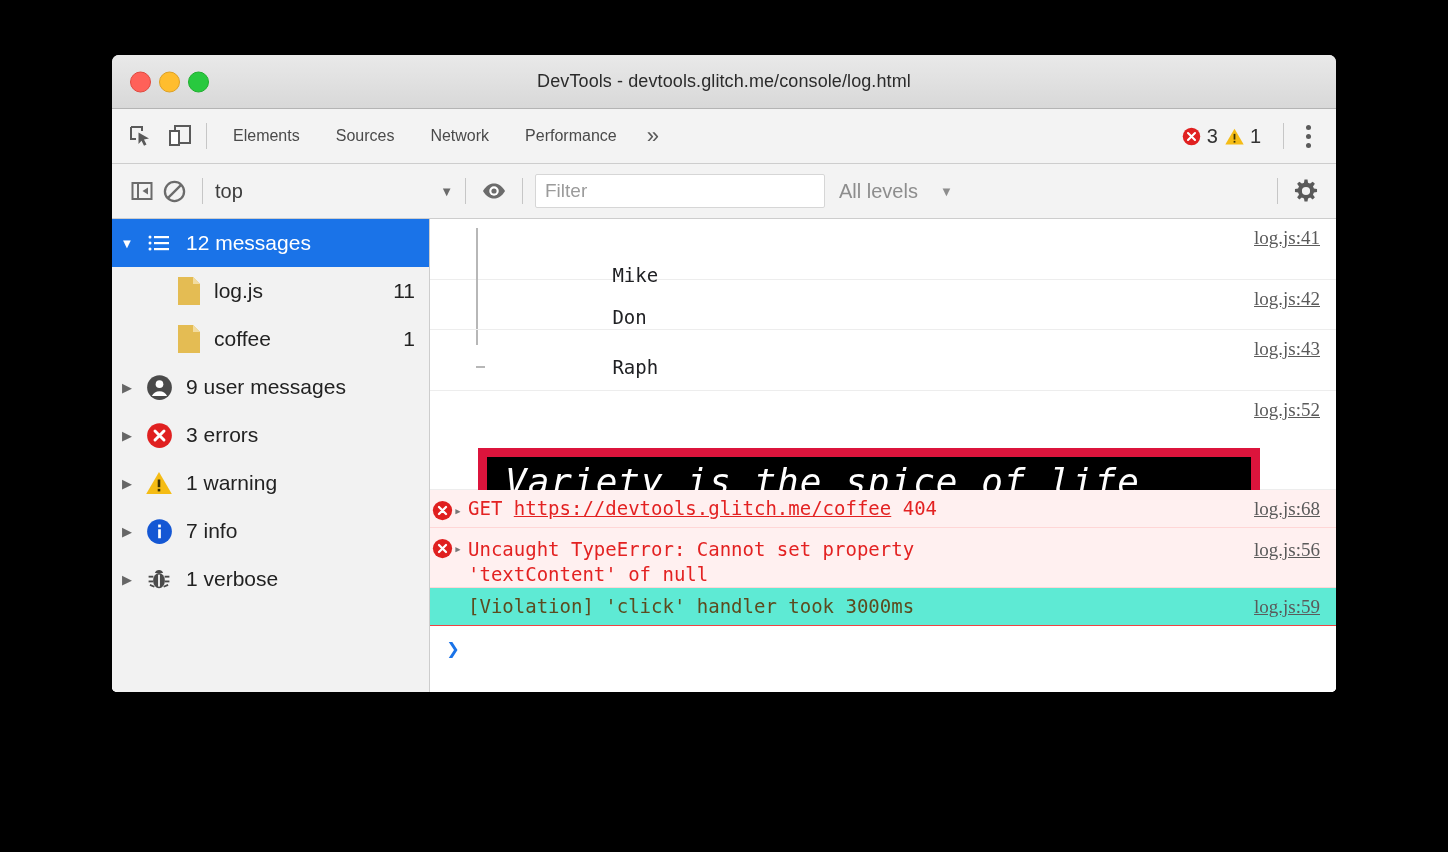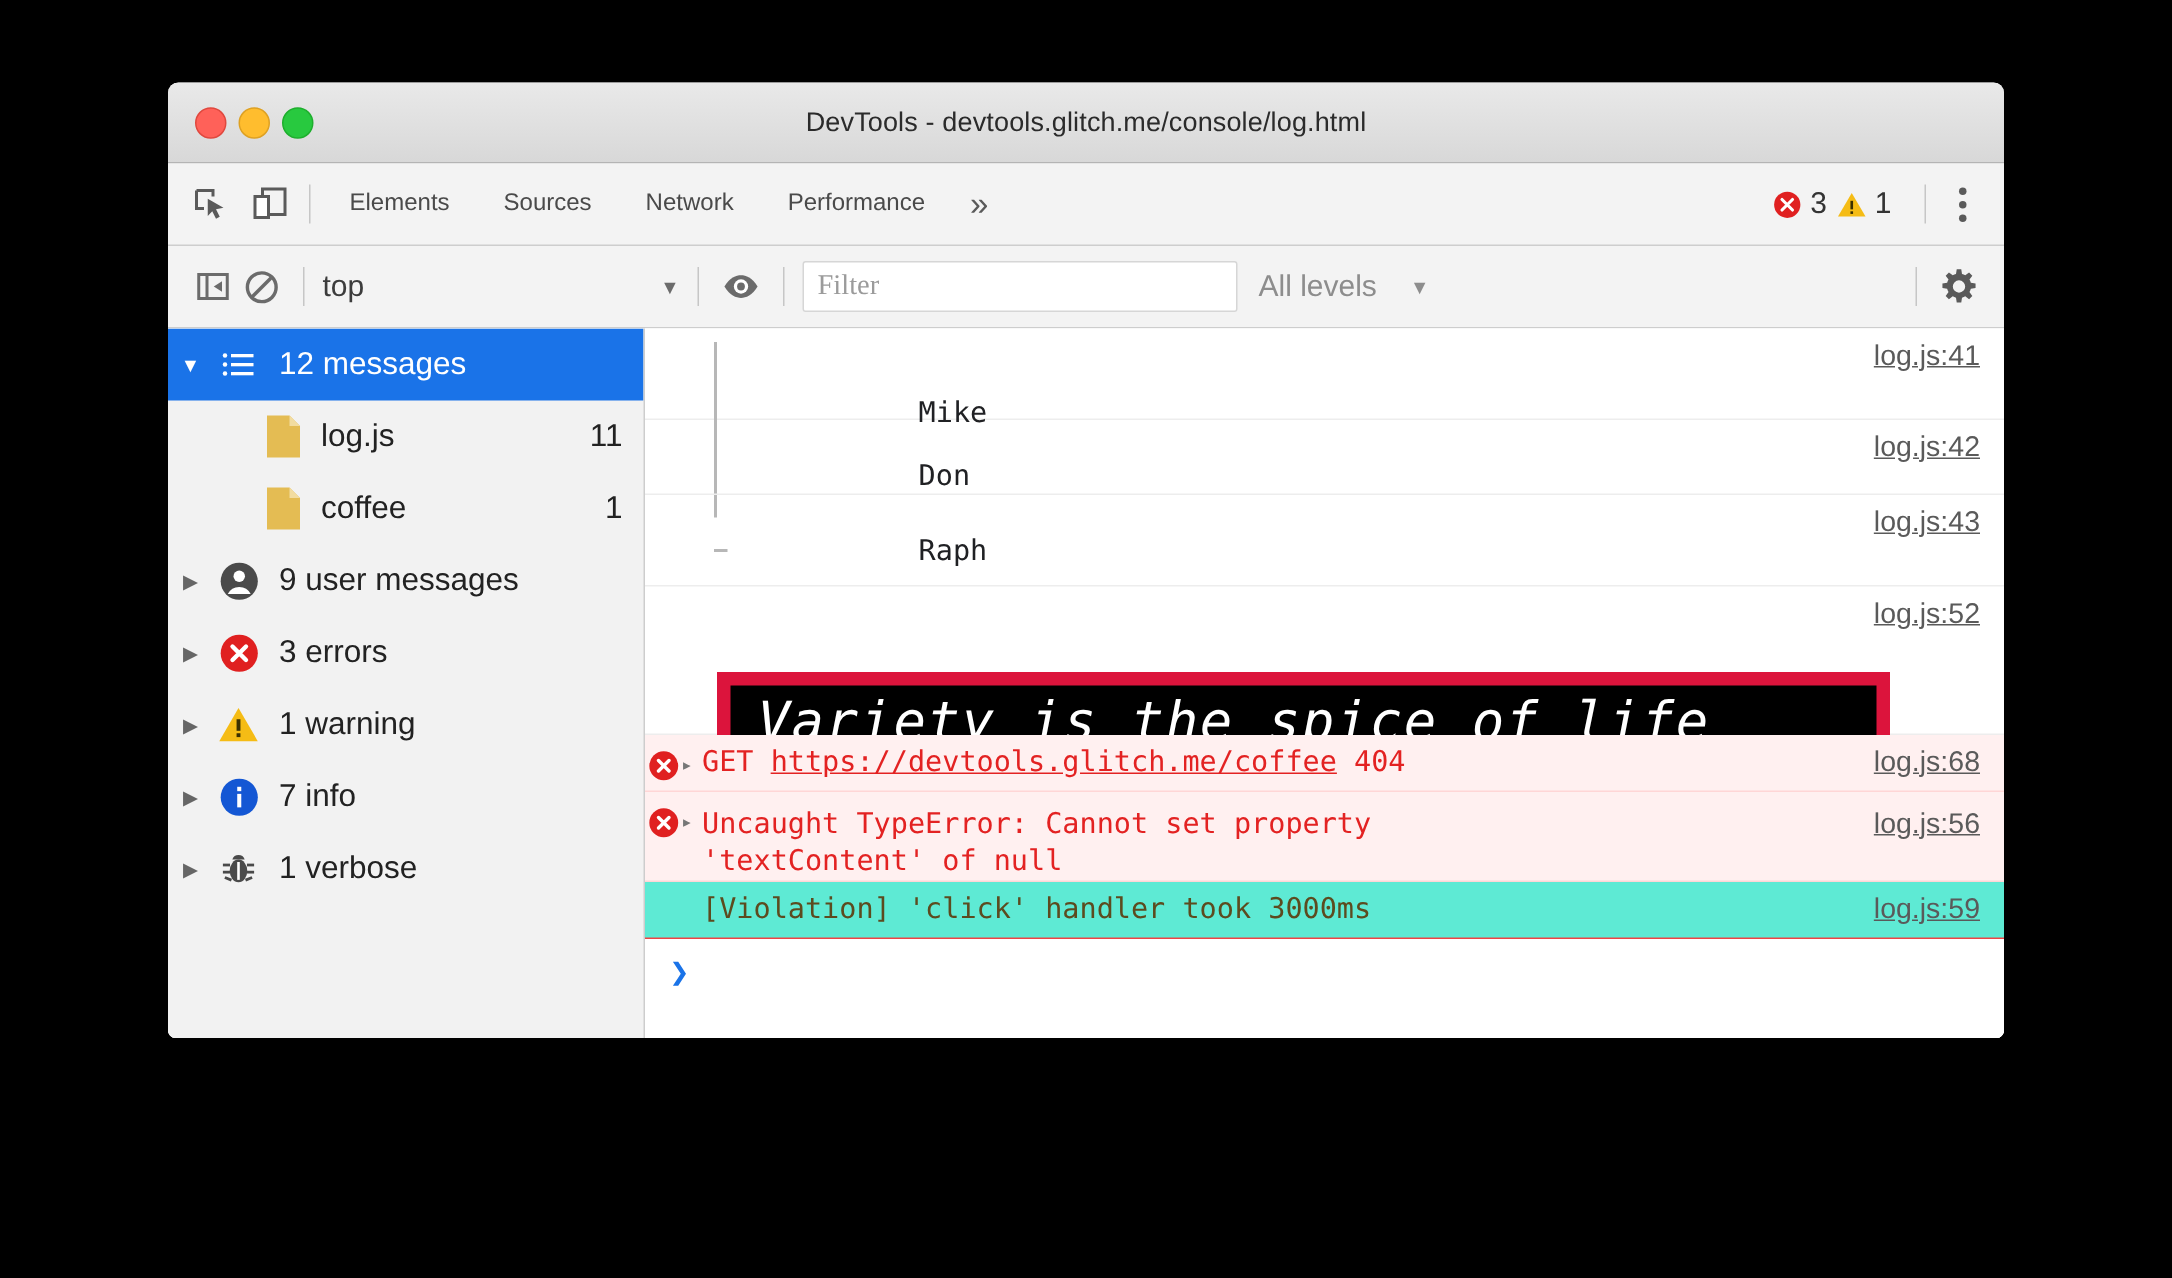--- a/index.html
+++ b/index.html
@@ -190,21 +190,21 @@
   }
   #filter-input {
     width: 290px;
     height: 34px;
     border: 1px solid #d6d6d6;
     background: #ffffff;
     border-radius: 2px;
     font-size: 19px;
     color: #701a75;
     padding: 0 9px;
-    font-family: Liberation Serif, serif;
+    font-family: Liberation Sans, sans-serif;
     outline: none;
     box-sizing: border-box;
     flex: 0 0 auto;
   }
   #filter-input::placeholder { color: #9b9b9b; }
   .levels-select {
     display: flex;
     align-items: center;
     gap: 22px;
     font-size: 20px;
@@ -324,21 +324,21 @@
     min-width: 0;
     color: #202124;
     padding-right: 14px;
     white-space: pre-wrap;
     word-break: break-word;
   }
   .msg .src-link {
     flex: 0 0 auto;
     color: #5a5a5a;
     text-decoration: underline;
-    font-family: Liberation Sans, sans-serif;
+    font-family: Liberation Serif, serif;
     font-size: 19px;
     padding-right: 16px;
     cursor: pointer;
     white-space: nowrap;
     align-self: flex-start;
     margin-left: 36px;
   }
 
   
   .msg.grouped .msg-text {

